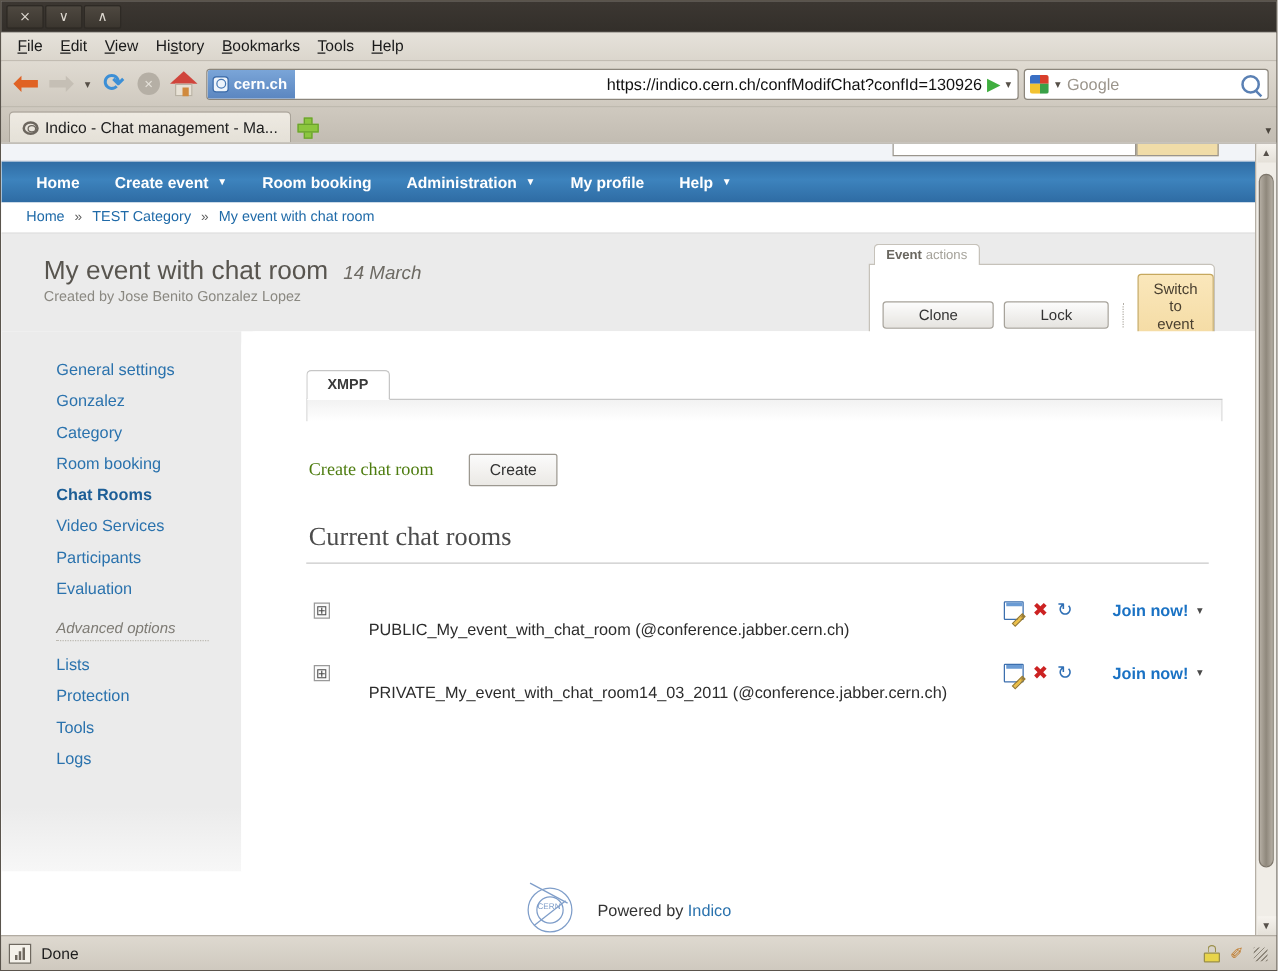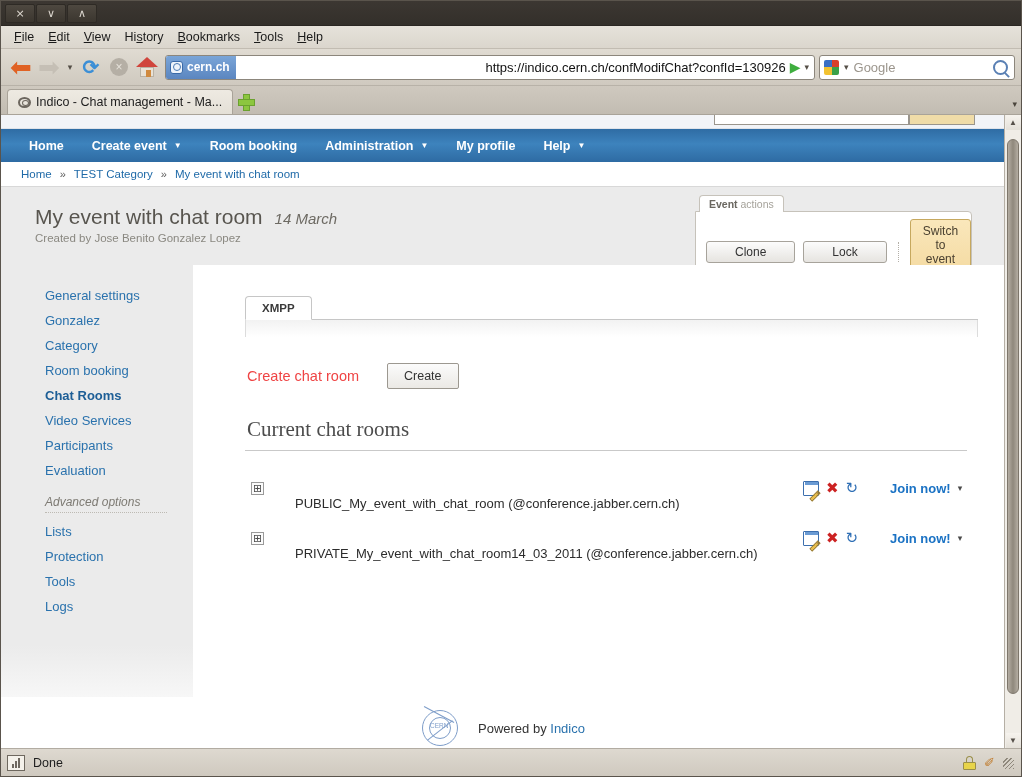--- a/index.html
+++ b/index.html
@@ -324,21 +324,21 @@
   #tabpanel-shadow{
     height:17px;
     background:linear-gradient(to bottom,#f2f2f2,#ffffff);
     border-left:1px solid #dcdcdc; border-right:1px solid #dcdcdc;
   }
 
   #create-row {
     display:flex; align-items:center; gap:28px;
     margin-top: 26px; padding-left: 2px;
   }
-  #create-label { font-size:14.5px; color:#ef4444; }
+  #create-label { font-size:14.5px; color:#4d7c0f;font-family:Liberation Serif, serif; }
   #create-btn {
     background:linear-gradient(to bottom,#fbfbfb,#ebe9e5);
     border:1px solid #9c9890; border-radius:2px;
     font-size:12.5px; color:#333;
     padding:5px 16px; cursor:pointer;
   }
 
   #section-title {
     font-family:"Liberation Serif", serif;
     font-size:21px; color:#4c4c4c; font-weight:normal;

